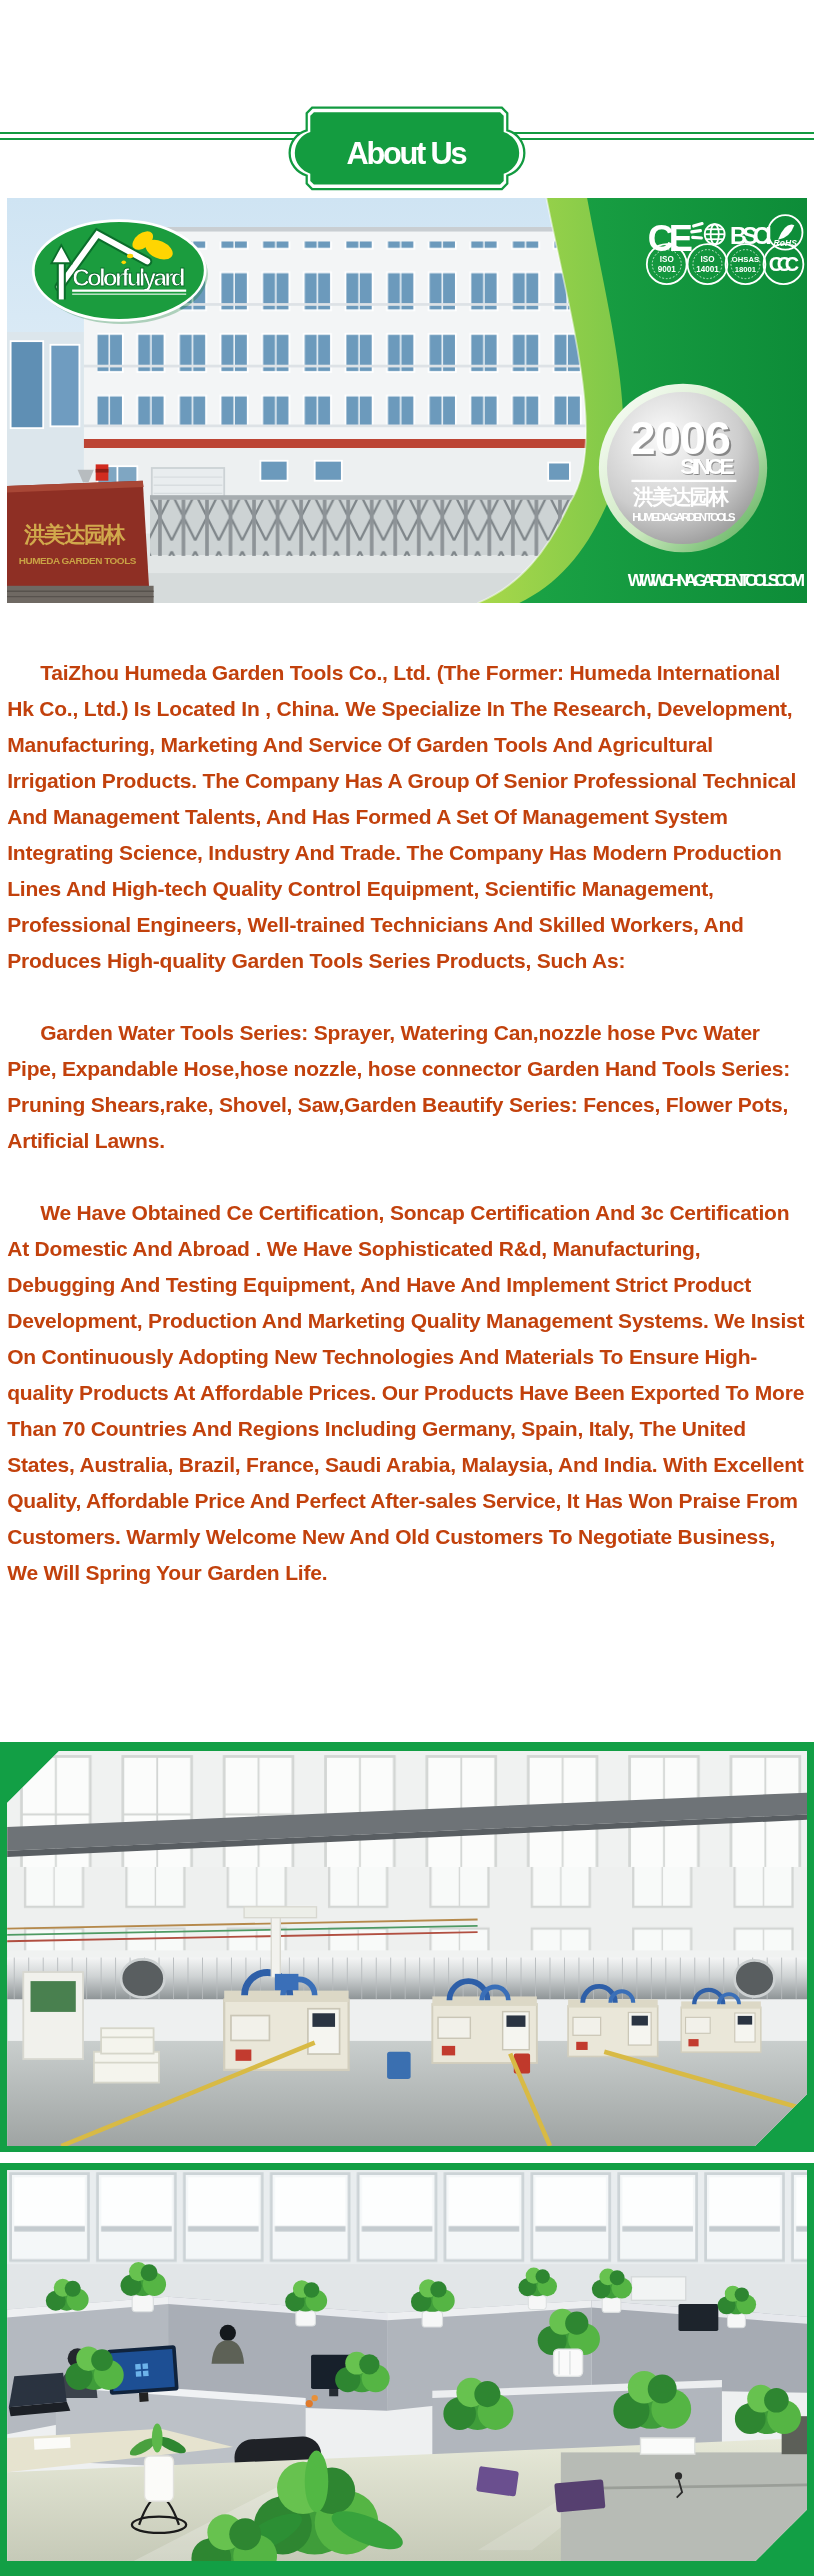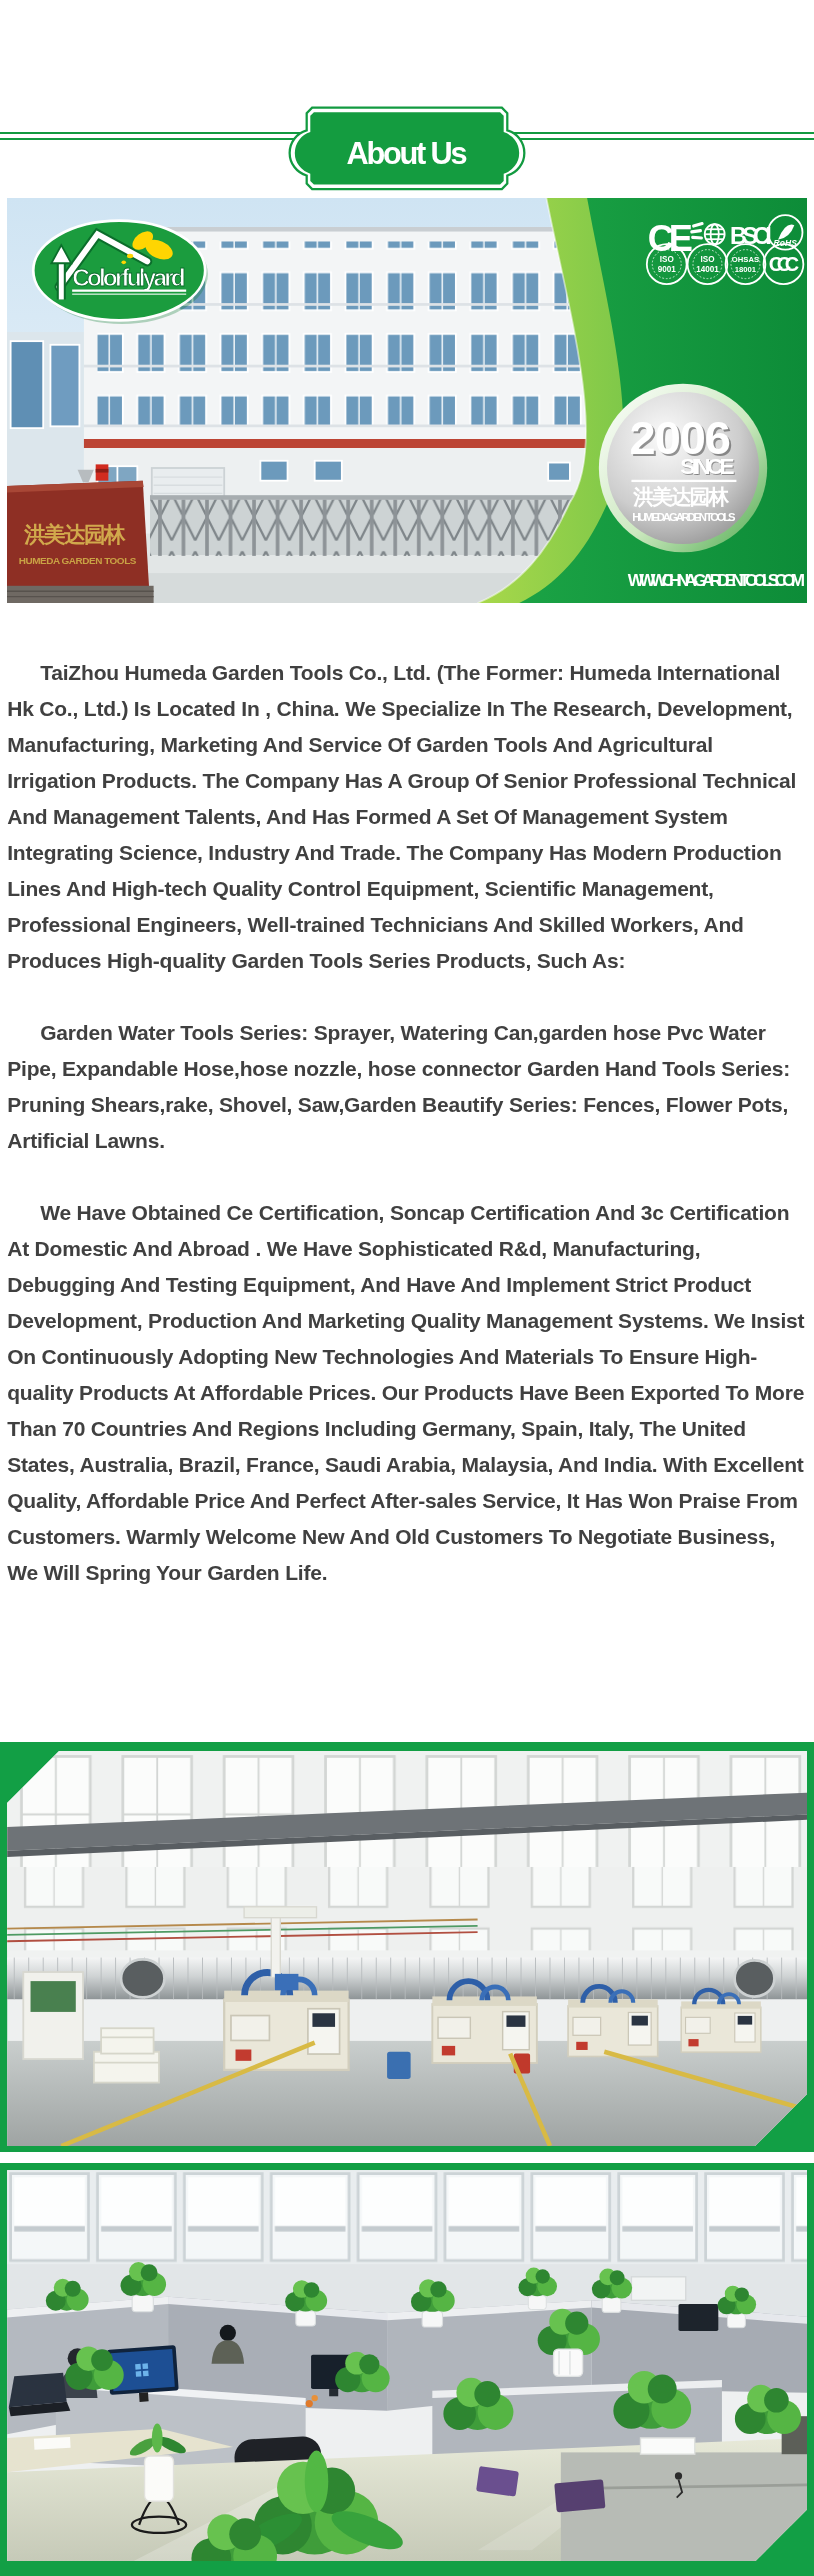--- a/index.html
+++ b/index.html
@@ -3,21 +3,21 @@
 <meta charset="utf-8">
 <style>
   html,body{margin:0;padding:0;background:#ffffff;}
   .page{position:relative;width:815px;height:2576px;background:#ffffff;overflow:hidden;
         font-family:"Liberation Sans",sans-serif;}
   .rule{position:absolute;left:0;width:815px;height:1.8px;background:#129a40;}
   .plaque{position:absolute;left:285px;top:105px;width:244px;height:87px;}
   .hero{position:absolute;left:7.2px;top:198px;width:800px;height:405px;}
   .hero svg,.photo-inner svg{display:block;width:100%;height:100%;}
   .about-text{position:absolute;left:7.2px;top:655px;width:800px;
-      font-weight:bold;font-size:21px;line-height:36px;color:#404040;
+      font-weight:bold;font-size:21px;line-height:36px;color:#c2410c;
       letter-spacing:-0.2px;font-stretch:condensed;}
   .about-text p{margin:0 0 36px 0;text-indent:33px;}
   .photo-block{position:absolute;left:0;width:815px;background:#129f45;}
   .factory-block{top:1742px;height:410px;}
   .office-block{top:2163px;height:413px;}
   .photo-inner{position:absolute;overflow:hidden;background:#eef0f0;}
   .factory-inner{left:7.2px;top:9px;width:800px;height:395px;
       clip-path:polygon(52px 0,100% 0,100% calc(100% - 52px),calc(100% - 52px) 100%,0 100%,0 52px);}
   .office-inner{left:7.2px;top:7.2px;width:800px;height:391px;
       clip-path:polygon(0 0,100% 0,100% calc(100% - 52px),calc(100% - 52px) 100%,0 100%);}
@@ -213,21 +213,21 @@
         </g>
         <text x="135" y="97" text-anchor="middle" font-size="27" font-weight="bold" textLength="126" fill="#ffffff" stroke="#0b6e2b" stroke-width="0.9" letter-spacing="0.5">Colorfulyard</text>
         <rect x="72" y="101" width="126" height="2.5" fill="#ffffff"></rect>
         <rect x="72" y="105.5" width="126" height="1.2" fill="#ffffff"></rect>
       </g>
     </svg>
   </div>
 
   <div class="about-text">
     <p>TaiZhou Humeda Garden Tools Co., Ltd. (The Former: Humeda International Hk Co., Ltd.) Is Located In  , China. We Specialize In The Research, Development, Manufacturing, Marketing And Service Of Garden Tools And Agricultural Irrigation Products. The Company Has A Group Of Senior Professional Technical And Management Talents, And Has Formed A Set Of Management System Integrating Science, Industry And Trade. The Company Has Modern Production Lines And High-tech Quality Control Equipment, Scientific Management, Professional Engineers, Well-trained Technicians And Skilled Workers, And Produces High-quality Garden Tools Series Products, Such As:</p>
-    <p>Garden Water Tools Series: Sprayer, Watering Can,garden hose  Pvc Water Pipe, Expandable Hose,hose nozzle, hose connector  Garden Hand Tools Series: Pruning Shears,rake, Shovel, Saw,Garden Beautify Series: Fences,  Flower Pots, Artificial Lawns.</p>
+    <p>Garden Water Tools Series: Sprayer, Watering Can,nozzle hose  Pvc Water Pipe, Expandable Hose,hose nozzle, hose connector  Garden Hand Tools Series: Pruning Shears,rake, Shovel, Saw,Garden Beautify Series: Fences,  Flower Pots, Artificial Lawns.</p>
     <p>We Have Obtained Ce Certification, Soncap Certification And 3c Certification At Domestic And Abroad . We Have Sophisticated R&amp;d, Manufacturing, Debugging And Testing Equipment, And Have And Implement Strict Product Development, Production And Marketing Quality Management Systems. We Insist On Continuously Adopting New Technologies And Materials To Ensure High-quality Products At Affordable Prices. Our Products Have Been Exported To More Than 70 Countries And Regions Including Germany, Spain, Italy, The United States, Australia, Brazil, France, Saudi Arabia, Malaysia, And India. With Excellent Quality, Affordable Price And Perfect After-sales Service, It Has Won Praise From Customers. Warmly Welcome New And Old Customers To Negotiate Business, We Will Spring Your Garden Life.</p>
   </div>
 
   <div class="photo-block factory-block">
     <div class="photo-inner factory-inner">
       <svg viewBox="0 0 884 436" preserveAspectRatio="none">
         <defs>
           <linearGradient id="ductGrad" x1="0" y1="0" x2="0" y2="1">
               <stop offset="0" stop-color="#f4f5f5"></stop>
               <stop offset="0.45" stop-color="#cfd3d4"></stop>

